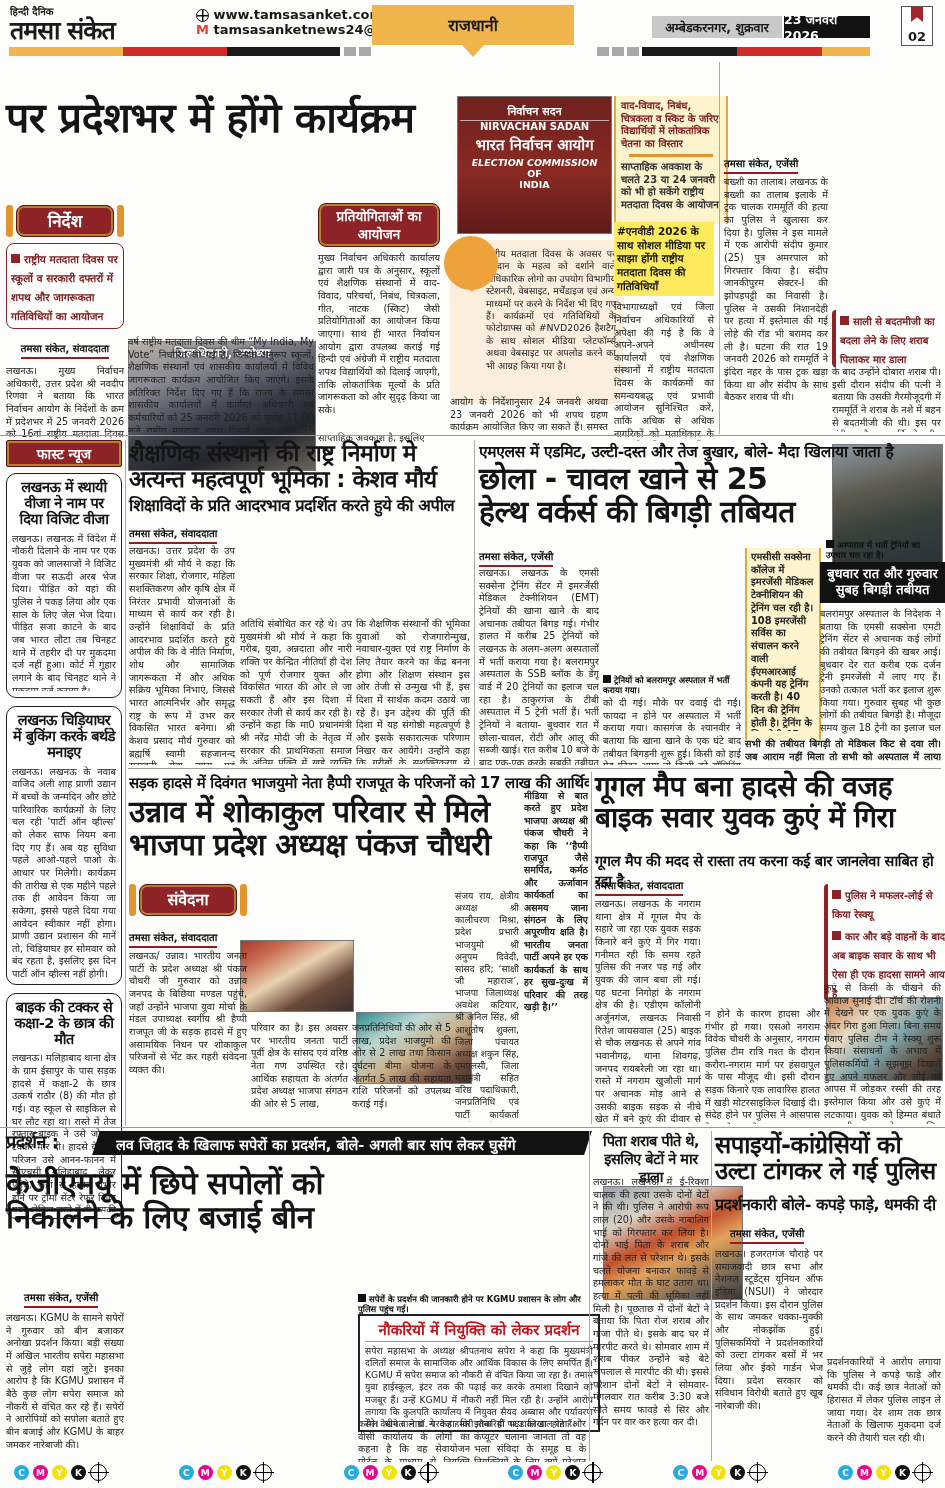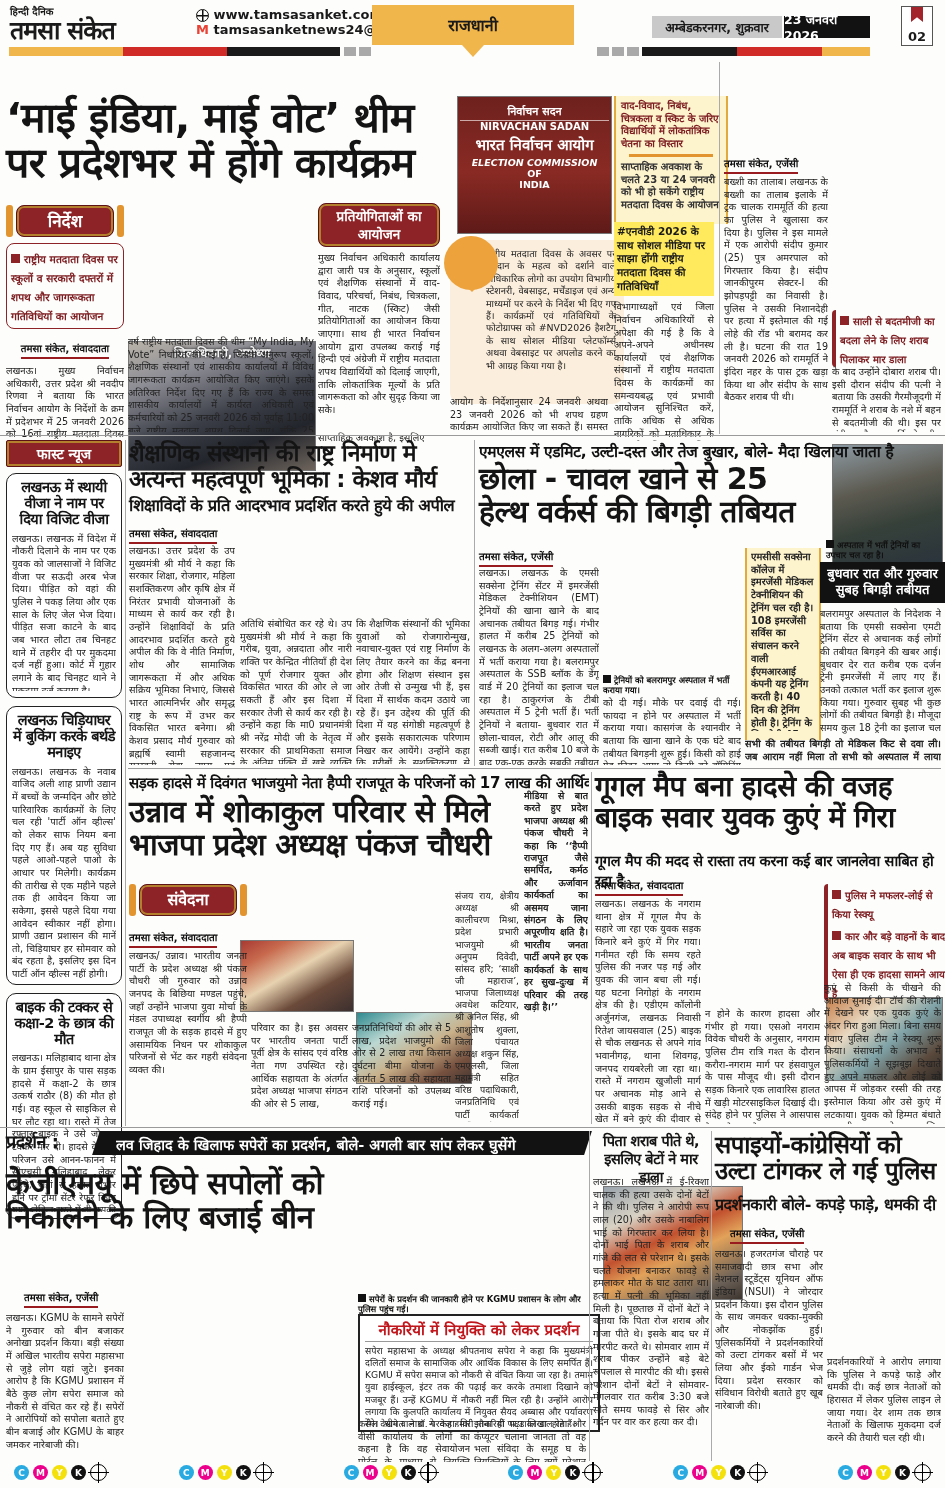--- a/index.html
+++ b/index.html
@@ -74,21 +74,20 @@
     <div class="seg" style="left:597px;width:12px;background:#a9a9a9;"></div>
       <div class="seg" style="left:612px;width:12px;background:#a9a9a9;"></div>
       <div class="seg" style="left:627px;width:12px;background:#a9a9a9;"></div>
     <div class="seg" style="left:642px;width:95px;background:#1a1a1a;"></div>
     <div class="seg" style="left:737px;width:85px;background:#d02b27;"></div>
     <div class="seg" style="left:822px;width:48px;background:#f0b54b;"></div>
   </div>
 
 
   <div class="abs hl" style="left:6px;top:96px;width:450px;font-size:41px;font-weight:900;">
-    <div>‘माई इंडिया, माई वोट’ थीम</div>
       <div>पर प्रदेशभर में होंगे कार्यक्रम</div>
   </div>
   <div class="abs ph" style="left:457px;top:96px;width:153px;height:136px;background:linear-gradient(180deg,#6e211e,#8a2a24 55%,#5e1a18);">
     <div style="padding:6px 2px 0 2px;">
       <div class="ecline" style="font-size:11px;">निर्वाचन सदन</div>
       <div class="ecline" style="font-size:10px;border-top:1px solid #caa;margin-top:2px;">NIRVACHAN SADAN</div>
       <div class="ecline" style="font-size:15px;margin-top:2px;">भारत निर्वाचन आयोग</div>
       <div class="ecline" style="font-size:9.5px;font-style:italic;margin-top:3px;">ELECTION COMMISSION</div>
       <div class="ecline" style="font-size:9.5px;">OF</div>
       <div class="ecline" style="font-size:9.5px;">INDIA</div>

